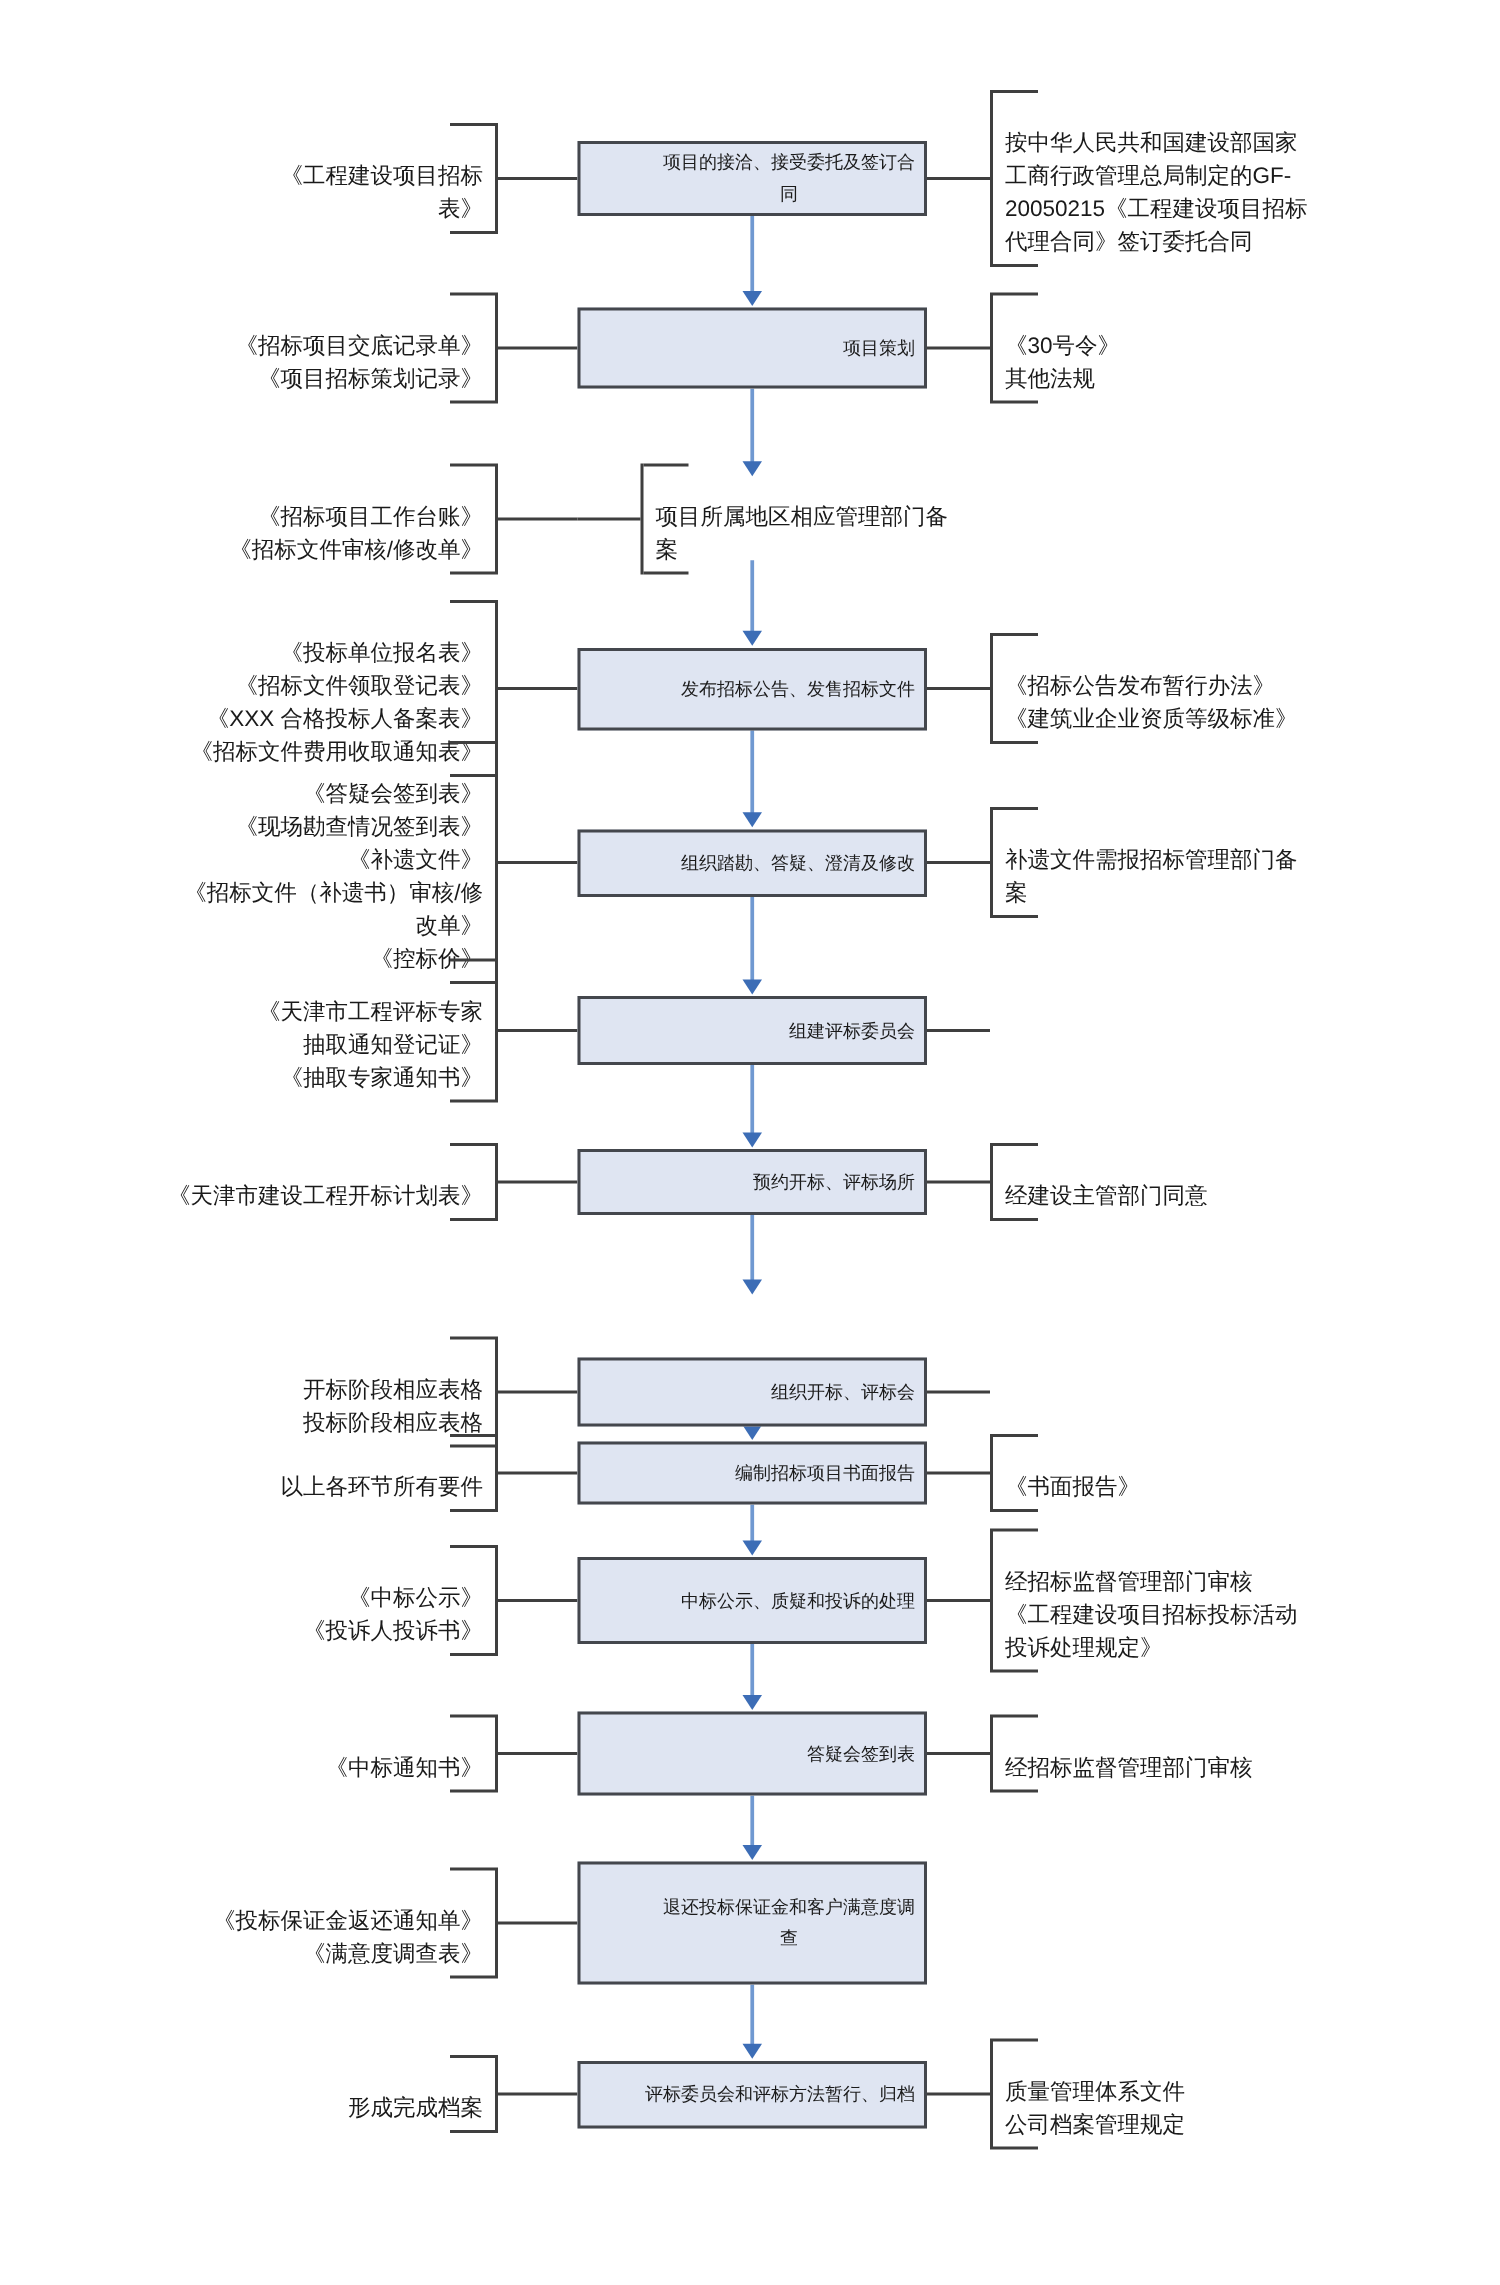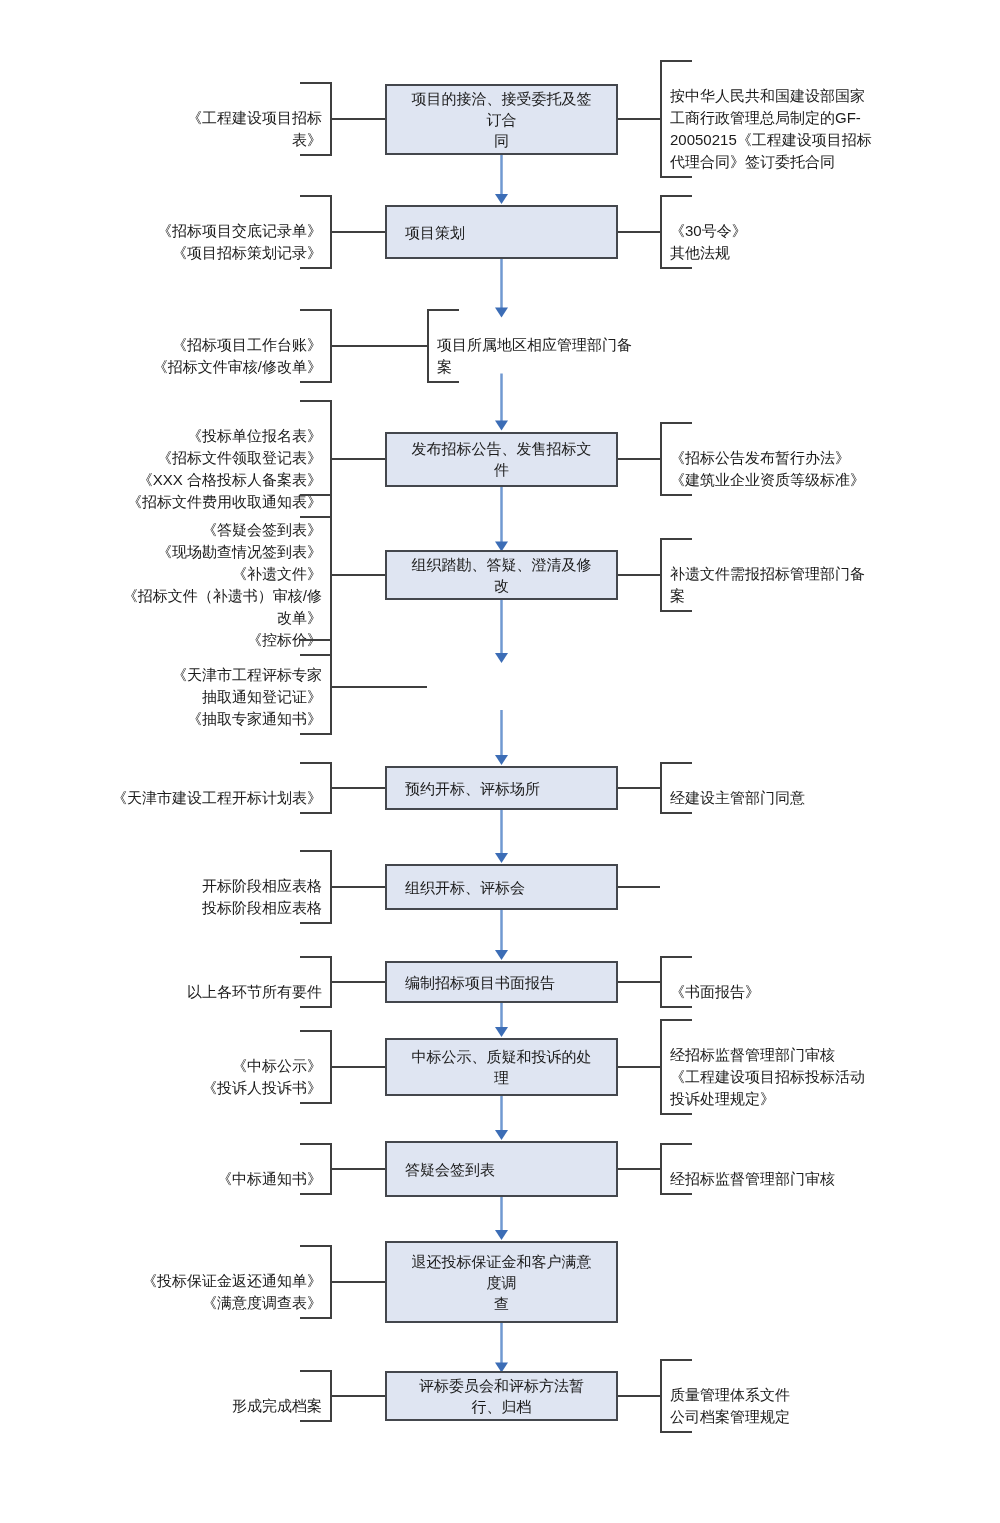--- a/index.html
+++ b/index.html
@@ -86,27 +86,27 @@
     height:2px;
     background:var(--line);
   }
   .conn-left{width:53px;}
   .conn-right{width:42px;}
   .flow-box{
     flex:0 0 233px;
     min-height:var(--bh,44px);
     display:flex;
     align-items:center;
-    justify-content:flex-start;
+    justify-content:flex-end;
     background:var(--box-fill);
     border:2px solid var(--box-border);
     text-align:center;
-    font-size:15px;
+    font-size:12px;
     line-height:21px;
-    padding:2px 18px;
+    padding:2px 6px;
     white-space:pre-line;
     color:var(--text);
   }
 </style>
 </head>
 <body>
 
 <div id="canvas">
   <svg id="arrow-layer" xmlns="http://www.w3.org/2000/svg">
       <g>
@@ -267,20 +267,23 @@
 
     <div class="row" style="top: 687px; --bh: 46px;">
       <div class="cell-left">
         <div class="bracket bracket-left">
           <span class="bind-left">《天津市工程评标专家
 抽取通知登记证》
 《抽取专家通知书》</span>
         </div>
       </div>
       <div class="conn conn-left"></div>
+      <div class="flow-box">
+        <span class="bind-center">组建评标委员会</span>
+      </div>
       <div class="conn conn-right"></div>
     </div>
 
     <div class="row" style="top: 788px; --bh: 44px;">
       <div class="cell-left">
         <div class="bracket bracket-left">
           <span class="bind-left">《天津市建设工程开标计划表》</span>
         </div>
       </div>
       <div class="conn conn-left"></div>
@@ -288,21 +291,21 @@
         <span class="bind-center">预约开标、评标场所</span>
       </div>
       <div class="conn conn-right"></div>
       <div class="cell-right">
         <div class="bracket bracket-right">
           <span class="bind-right">经建设主管部门同意</span>
         </div>
       </div>
     </div>
 
-    <div class="row" style="top: 887px; --bh: 46px;">
+    <div class="row" style="top: 928px; --bh: 46px;">
       <div class="cell-left">
         <div class="bracket bracket-left">
           <span class="bind-left">开标阶段相应表格
 投标阶段相应表格</span>
         </div>
       </div>
       <div class="conn conn-left"></div>
       <div class="flow-box">
         <span class="bind-center">组织开标、评标会</span>
       </div>

